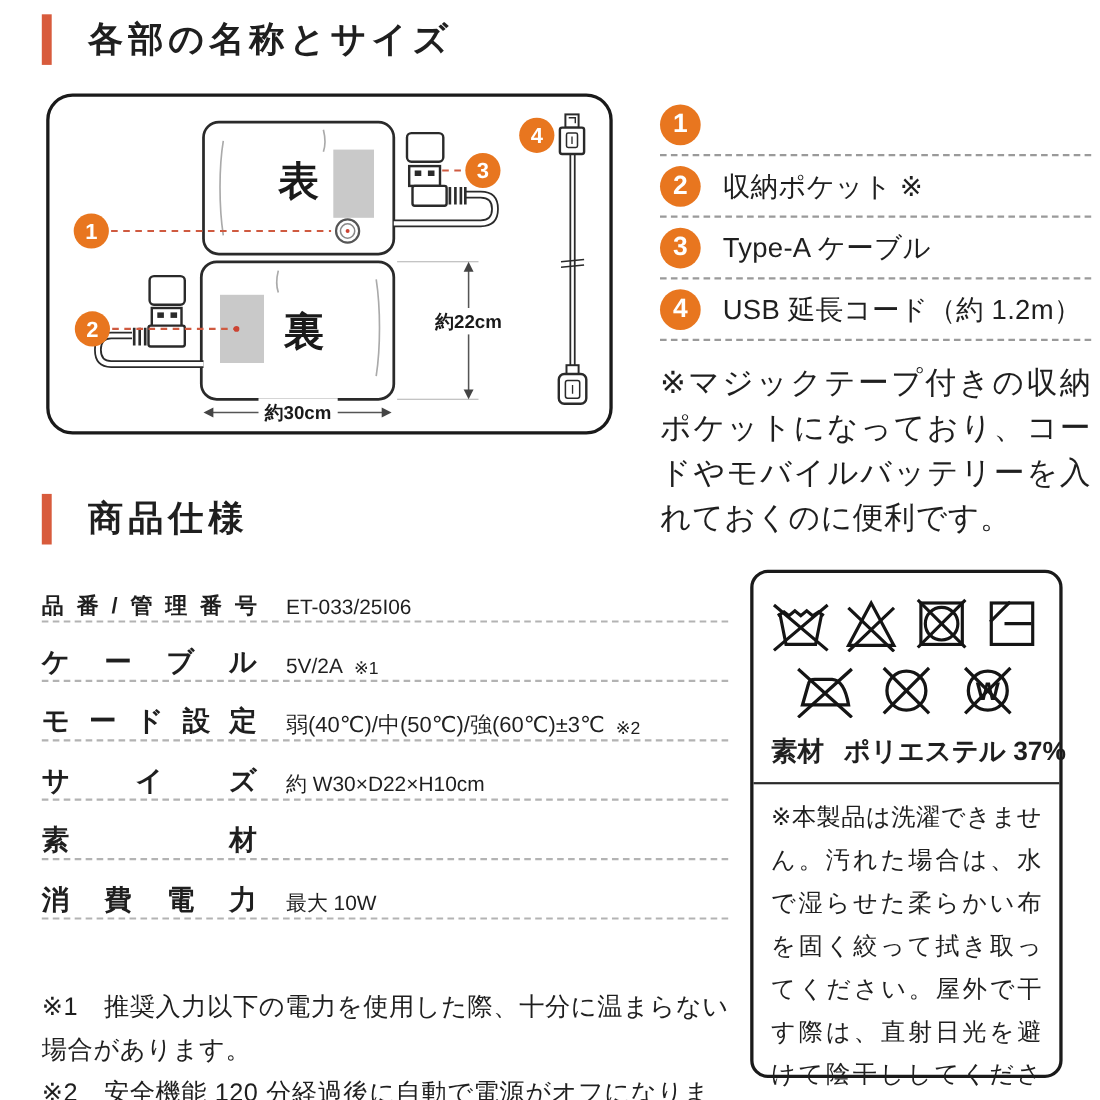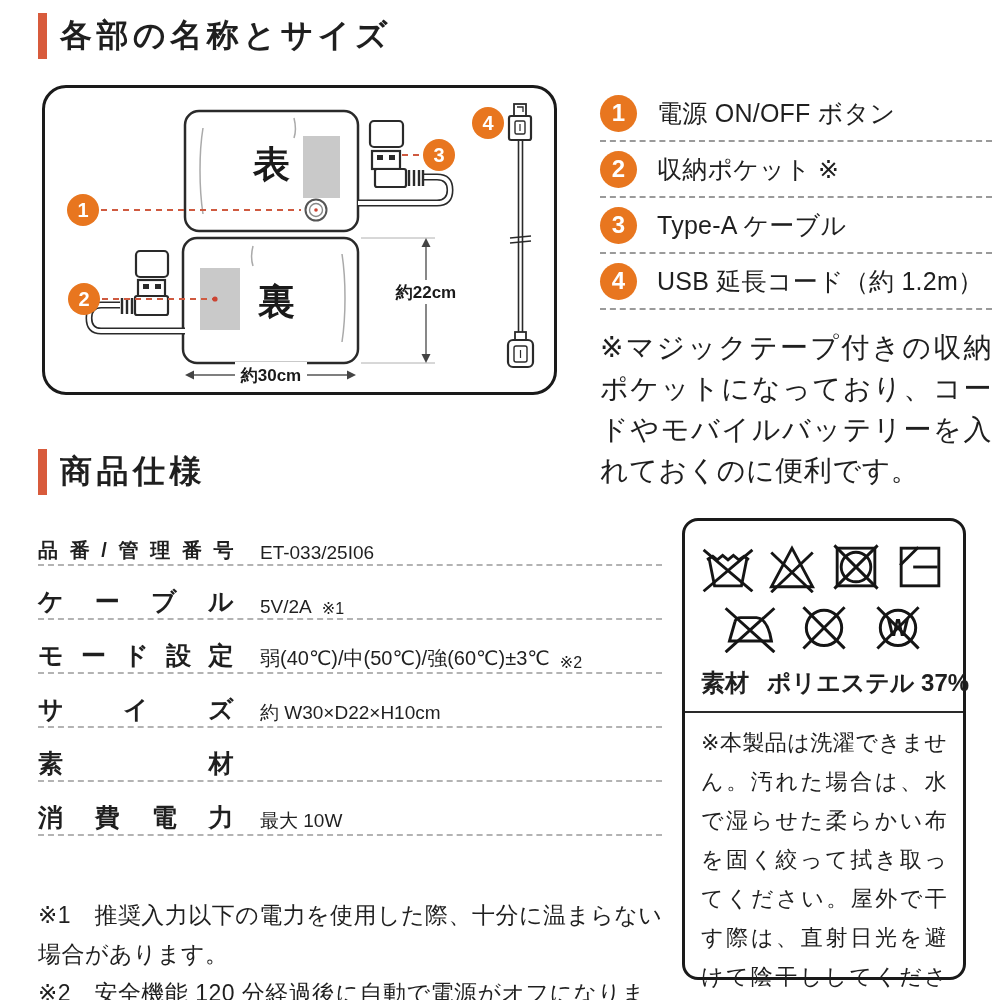--- a/index.html
+++ b/index.html
@@ -1,20 +1,20 @@
 <!DOCTYPE html>
 <html lang="ja"><head>
 <meta charset="utf-8">
 <style>
   html,body{margin:0;padding:0;background:#fff;}
   body{width:1000px;height:1000px;font-family:"Liberation Sans","DejaVu Sans",sans-serif;color:#1f1f1f;}
   .page{position:relative;width:1000px;height:1000px;background:#fff;overflow:hidden;}
 
   
-  .sec-header{position:absolute;display:flex;align-items:center;gap:13px;}
+  .sec-header{position:absolute;display:flex;align-items:center;gap:33px;}
   .accent-bar{width:9px;height:46px;background:#d85b3c;}
   .sec-title{font-size:32px;font-weight:bold;letter-spacing:0.14em;white-space:nowrap;}
   #header1{left:38px;top:13px;}
   #header2{left:38px;top:449px;}
 
   
   .diagram-panel{position:absolute;left:42px;top:85px;width:515px;height:310px;
     border:3px solid #1a1a1a;border-radius:24px;box-sizing:border-box;background:#fff;}
   .diagram-panel svg{position:absolute;left:0;top:0;}
 
@@ -163,21 +163,20 @@
       <g>
         <circle cx="443" cy="35" r="16" fill="#e8761f"></circle>
         <text x="443" y="42" text-anchor="middle" font-size="20" font-weight="bold" fill="#fff">4</text>
       </g>
     </svg>
   </div>
 
   <div class="parts-col">
     <div class="part-item">
       <div class="badge">1</div>
-      <div class="part-label">電源 ON/OFF ボタン</div>
     </div>
     <div class="part-item">
       <div class="badge">2</div>
       <div class="part-label">収納ポケット ※</div>
     </div>
     <div class="part-item">
       <div class="badge">3</div>
       <div class="part-label">Type-A ケーブル</div>
     </div>
     <div class="part-item">

